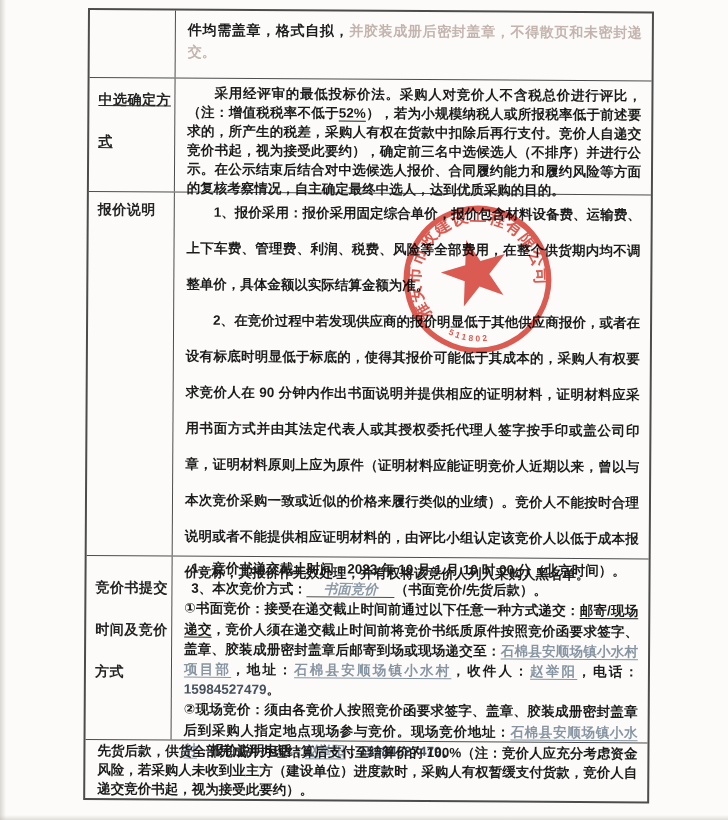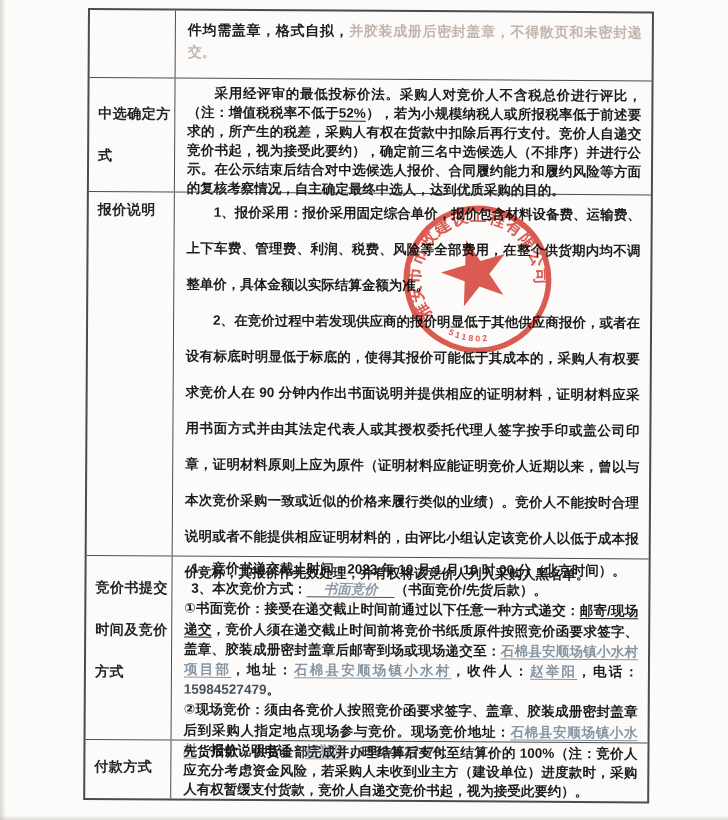--- a/index.html
+++ b/index.html
@@ -35,21 +35,21 @@
     padding:2px 10px 0 12px;
     color:#1c1c1c;font-weight:700;
     text-align:justify;
   }
   .r1{height:68px;}
   .r2{height:114px;}
   .r3{height:364px;}
   .r4{height:184px;}
   .r5{height:58px;}
   .r1 .content-cell{font-size:14px;line-height:22px;padding-top:8px;}
-  .r2 .label-cell{padding-top:14px;}
+  .r2 .label-cell{text-decoration:underline;}
   .r2 .content-cell{font-size:13.5px;line-height:19px;padding-top:5px;}
   .r3 .label-cell{line-height:20px;padding-top:7px;}
   .r3 .content-cell{font-size:13.5px;line-height:36px;padding-top:2px;}
   .r4 .label-cell{padding-top:10px;}
   .r4 .content-cell{font-size:13.5px;line-height:20.2px;padding-top:2px;}
   .r5 .label-cell{line-height:20px;padding-top:16px;}
   .r5 .content-cell{font-size:13.5px;line-height:18.8px;padding-top:2px;}
   p{margin:0;}
   .indent{text-indent:2em;}
   .indent-sm{text-indent:.5em;}
@@ -103,21 +103,20 @@
       <div class="label-cell">竞价书提交时间及竞价方式</div>
       <div class="content-cell">
         <p class="indent-sm">1、竞价书递交截止时间：2023 年 10 月 1 月 10 时 00 分（北京时间）。</p>
         <p class="indent-sm"><span>3、本次竞价方式：</span><span class="fill-blank">书面竞价</span><span>（书面竞价/先货后款）。</span></p>
         <p><span>①书面竞价：接受在递交截止时间前通过以下任意一种方式递交：</span><span class="u">邮寄/现场递交</span><span>，竞价人须在递交截止时间前将竞价书纸质原件按照竞价函要求签字、盖章、胶装成册密封盖章后邮寄到场或现场递交至：</span><span class="fill">石棉县安顺场镇小水村项目部</span><span>，地址：</span><span class="fill">石棉县安顺场镇小水村</span><span>，收件人：</span><span class="fill">赵举阳</span><span>，电话：</span><span class="fill-dark">15984527479</span><span>。</span></p>
         <p><span>②现场竞价：须由各竞价人按照竞价函要求签字、盖章、胶装成册密封盖章后到采购人指定地点现场参与竞价。现场竞价地址：</span><span class="fill">石棉县安顺场镇小水村</span><span>，报价说明</span><span>电话：</span><span class="fill">赵举阳</span><span>，</span><span class="fill-dark">15984527479</span><span>。</span></p>
       </div>
     </div>
 
     <div class="row r5">
-      <div class="label-cell">付款方式</div>
       <div class="content-cell">
         <p>先货后款，供货全部完成并办理结算后支付至结算价的 100%（注：竞价人应充分考虑资金风险，若采购人未收到业主方（建设单位）进度款时，采购人有权暂缓支付货款，竞价人自递交竞价书起，视为接受此要约）。</p>
       </div>
     </div>
 
   </div>
 
   <svg class="stamp" viewBox="0 0 160 158" aria-hidden="true">
     <circle cx="79" cy="77" r="71" fill="none" stroke="#d8453c" stroke-width="5.5"></circle>
     <polygon fill="#d8453c" points="79,36 86.9,60.1 112.3,60.2 91.8,75.2 99.6,99.3 79,84.5 58.4,99.3 66.2,75.2 45.7,60.2 71.1,60.1"></polygon>

